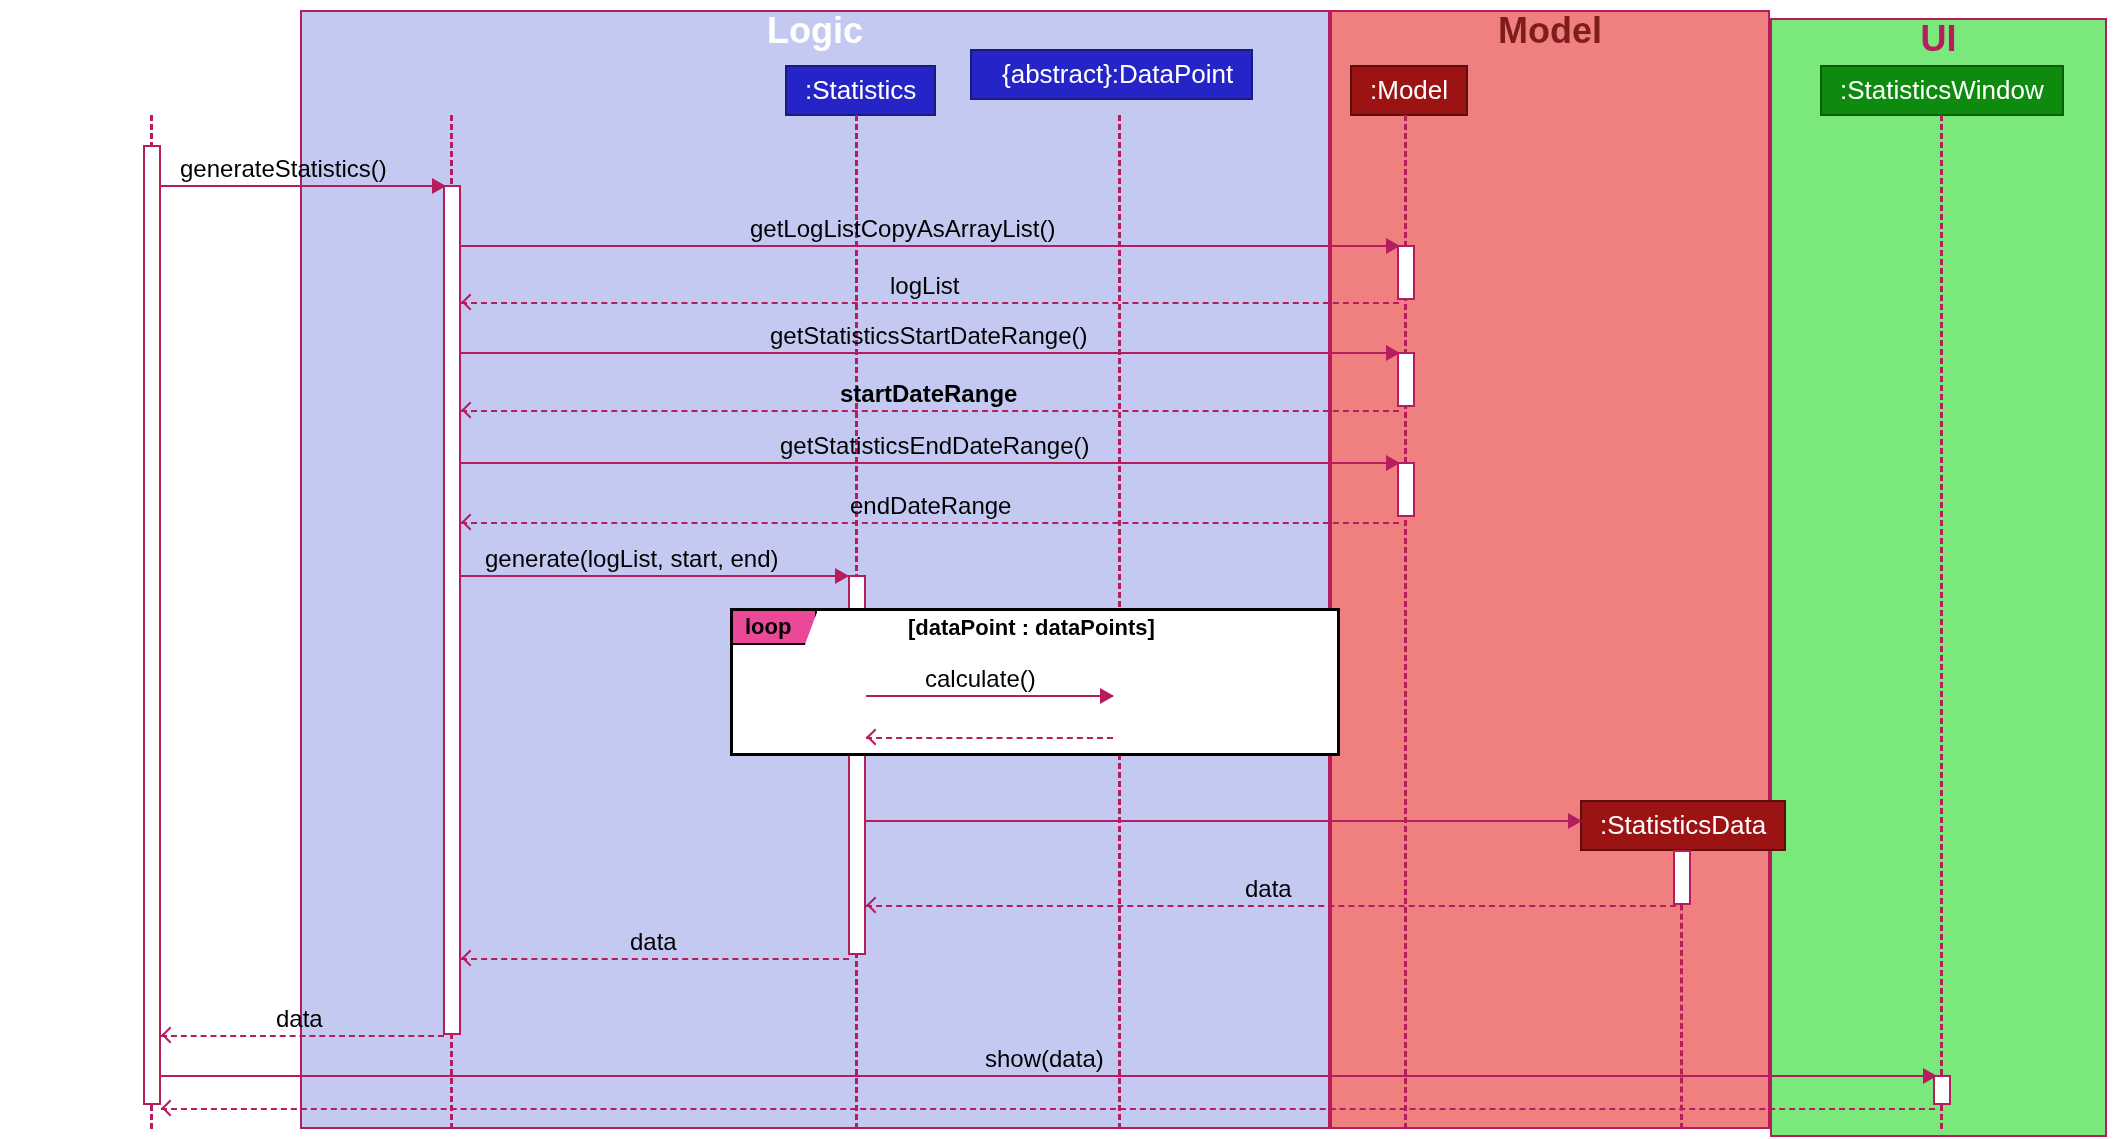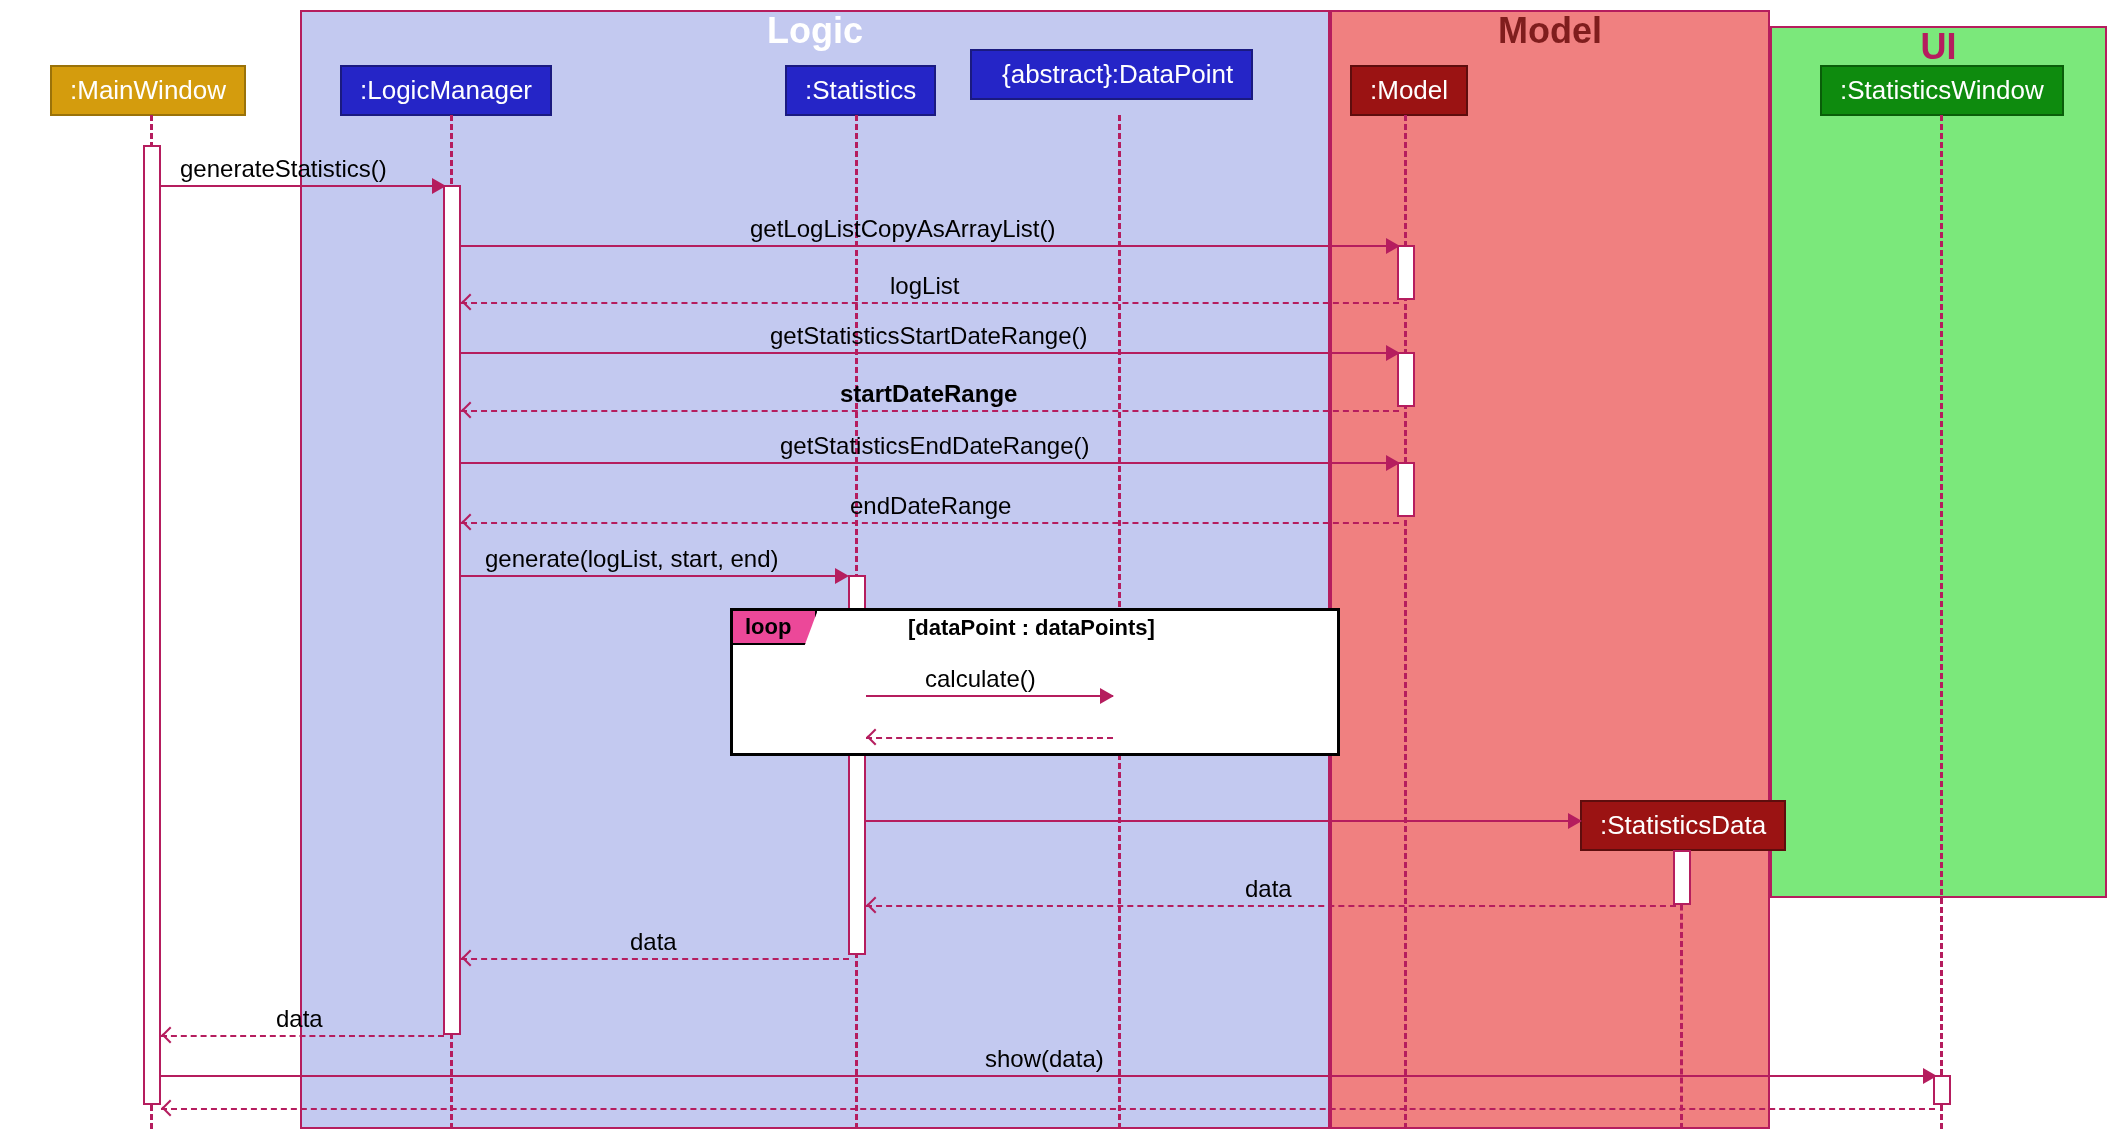--- a/index.html
+++ b/index.html
@@ -47,26 +47,24 @@
 <body>
 
 <div class="diagram">
 
   <div class="region region-logic" style="left:290px; top:0; width:1030px; height:1119px;">
     <div class="region-title">Logic</div>
   </div>
   <div class="region region-model" style="left:1320px; top:0; width:440px; height:1119px;">
     <div class="region-title">Model</div>
   </div>
-  <div class="region region-ui" style="left:1760px; top:16px; width:337px; height:872px;">
+  <div class="region region-ui" style="left:1760px; top:8px; width:337px; height:1119px;">
     <div class="region-title">UI</div>
   </div>
 
-  <div class="participant p-main" style="left:40px; top:55px;">:MainWindow</div>
-  <div class="participant p-logic" style="left:330px; top:55px;">:LogicManager</div>
   <div class="participant p-logic" style="left:775px; top:55px;">:Statistics</div>
   <div class="participant p-logic" style="left:960px; top:39px;padding-left:30px;">{abstract}:DataPoint</div>
   <div class="participant p-model" style="left:1340px; top:55px;">:Model</div>
   <div class="participant p-model" style="left:1570px; top:790px;">:StatisticsData</div>
   <div class="participant p-ui" style="left:1810px; top:55px;">:StatisticsWindow</div>
 
   <div class="lifeline" style="left:140px; top:105px; height:1014px;"></div>
   <div class="lifeline" style="left:440px; top:105px; height:1014px;"></div>
   <div class="lifeline" style="left:845px; top:105px; height:1014px;"></div>
   <div class="lifeline" style="left:1108px; top:105px; height:1014px;"></div>

